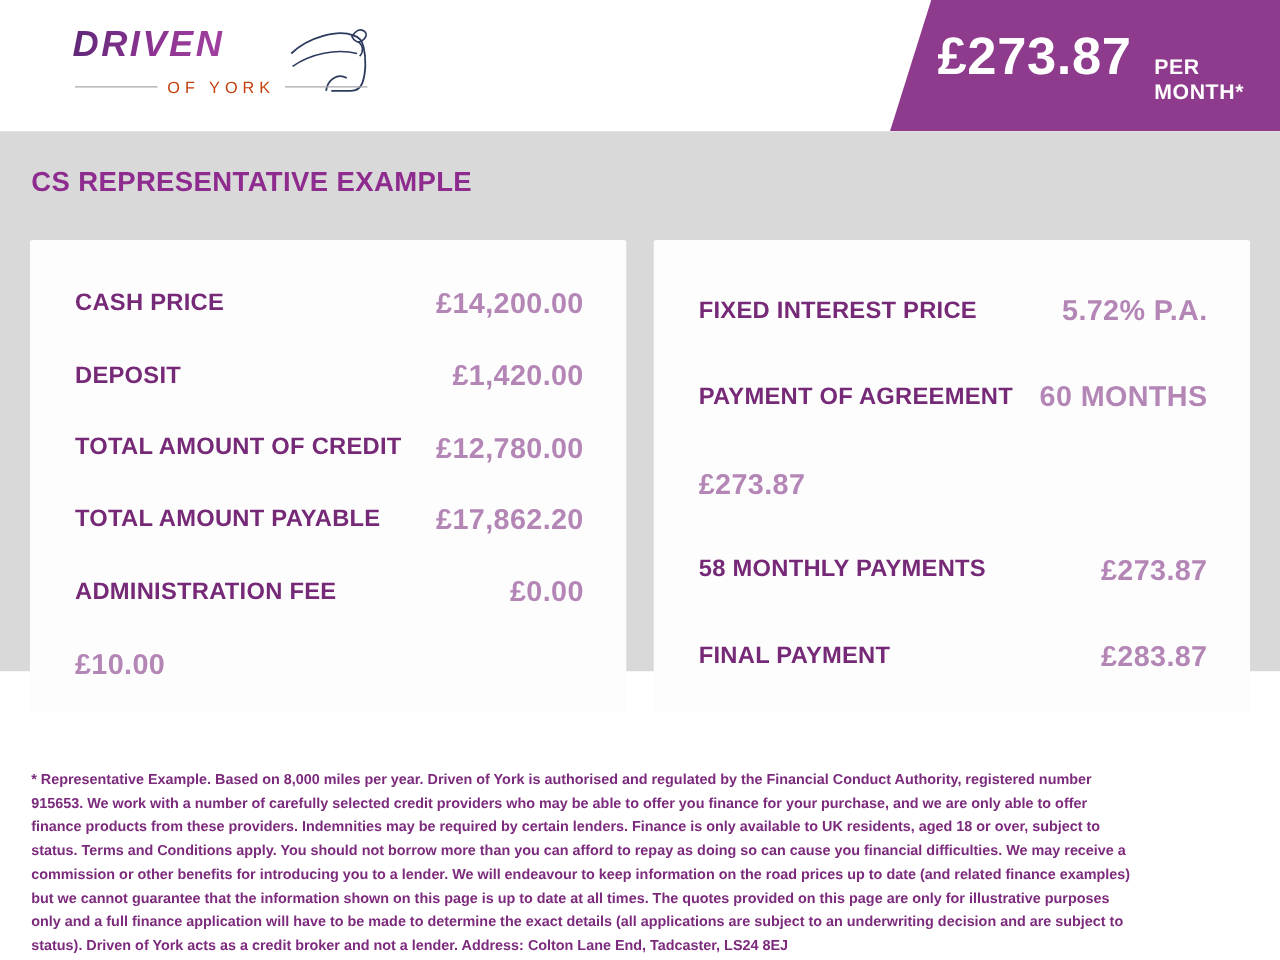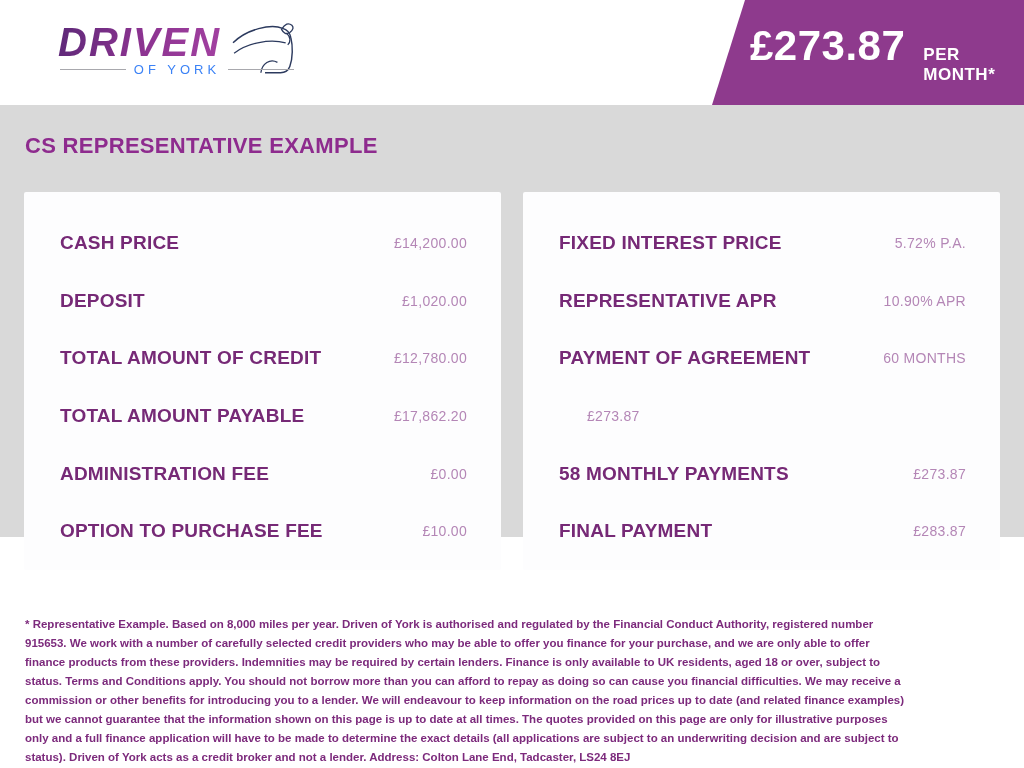--- a/index.html
+++ b/index.html
@@ -2,48 +2,48 @@
 <html><head>
 <meta charset="utf-8">
 <style>
   html,body{margin:0;padding:0;}
   body{font-family:"Liberation Sans",sans-serif;background:#ffffff;}
   .page{position:relative;width:1024px;height:768px;background:#ffffff;overflow:hidden;}
 
   
   .header{position:absolute;left:0;top:0;width:1024px;height:105px;background:#ffffff;}
   .logo{position:absolute;left:58px;top:16px;width:240px;height:70px;}
-  .brand{position:absolute;left:0;top:4px;font-size:40px;font-weight:bold;font-style:italic;
+  .brand{position:absolute;left:0;top:4px;font-size:29px;font-weight:bold;font-style:italic;
          letter-spacing:2px;color:#7e2e8e;white-space:nowrap;}
   @supports (-webkit-background-clip: text){
     .brand{background:linear-gradient(100deg,#5d2878 0%,#8b3390 50%,#a341a1 100%);
            -webkit-background-clip:text;background-clip:text;color:transparent;}
   }
   .car-svg{position:absolute;left:174px;top:4px;width:64px;height:58px;}
   .subrow{position:absolute;left:2px;top:46px;width:234px;display:flex;align-items:center;gap:8px;}
   .subrow .line{flex:1;height:1px;background:#a8a8ad;}
-  .subrow .oftext{font-size:13px;letter-spacing:4px;color:#3b82f6;white-space:nowrap;}
+  .subrow .oftext{font-size:13px;letter-spacing:4px;color:#c2410c;white-space:nowrap;}
 
   .banner{position:absolute;left:0;top:0;width:1024px;height:105px;background:#8e3a8d;
           clip-path:polygon(745px 0,1024px 0,1024px 105px,712px 105px);}
   .banner-inner{position:absolute;left:750px;top:50%;transform:translateY(-50%);
                 display:flex;align-items:baseline;gap:18px;color:#ffffff;}
   .amount{font-size:42px;font-weight:bold;letter-spacing:0.5px;}
   .period{font-size:17px;font-weight:bold;letter-spacing:0.5px;}
 
   
   .grey-section{position:absolute;left:0;top:105px;width:1024px;height:432px;background:#d9d9d9;}
   .page-title{margin:28px 0 0 25px;font-size:22px;font-weight:bold;color:#8e2b8e;letter-spacing:0.3px;}
 
   .cards{position:absolute;left:24px;top:87px;width:976px;display:flex;gap:22px;}
   .card{width:477px;height:378px;background:#fdfdfe;border-radius:2px;box-sizing:border-box;
         padding:22px 34px 10px 36px;display:flex;flex-direction:column;justify-content:flex-start;}
   .frow{flex:1;display:flex;justify-content:space-between;align-items:center;}
   .flabel{font-size:19px;font-weight:bold;color:#762976;letter-spacing:0.2px;white-space:nowrap;}
-  .fvalue{font-size:14px;font-weight:400;color:#b486b6;letter-spacing:0.3px;white-space:nowrap;margin-left:28px;}
+  .fvalue{font-size:23px;font-weight:700;color:#b486b6;letter-spacing:0.3px;white-space:nowrap;}
 
   
   .disclaimer{position:absolute;left:25px;top:615px;width:880px;font-size:11.5px;font-weight:bold;
               color:#7c2a7c;line-height:19px;}
 </style>
 </head>
 <body>
 
 <div class="page">
 
@@ -78,48 +78,43 @@
 
     <div class="cards">
 
       <div class="card">
         <div class="frow">
           <span class="flabel">CASH PRICE</span>
           <span class="fvalue">£14,200.00</span>
         </div>
         <div class="frow">
           <span class="flabel">DEPOSIT</span>
-          <span class="fvalue">£1,020.00</span>
+          <span class="fvalue">£1,420.00</span>
         </div>
         <div class="frow">
           <span class="flabel">TOTAL AMOUNT OF CREDIT</span>
           <span class="fvalue">£12,780.00</span>
         </div>
         <div class="frow">
           <span class="flabel">TOTAL AMOUNT PAYABLE</span>
           <span class="fvalue">£17,862.20</span>
         </div>
         <div class="frow">
           <span class="flabel">ADMINISTRATION FEE</span>
           <span class="fvalue">£0.00</span>
         </div>
         <div class="frow">
-          <span class="flabel">OPTION TO PURCHASE FEE</span>
           <span class="fvalue">£10.00</span>
         </div>
       </div>
 
       <div class="card">
         <div class="frow">
           <span class="flabel">FIXED INTEREST PRICE</span>
           <span class="fvalue">5.72% P.A.</span>
-        </div>
-        <div class="frow">
-          <span class="flabel">REPRESENTATIVE APR</span>
-          <span class="fvalue">10.90% APR</span>
         </div>
         <div class="frow">
           <span class="flabel">PAYMENT OF AGREEMENT</span>
           <span class="fvalue">60 MONTHS</span>
         </div>
         <div class="frow">
           <span class="fvalue">£273.87</span>
         </div>
         <div class="frow">
           <span class="flabel">58 MONTHLY PAYMENTS</span>

